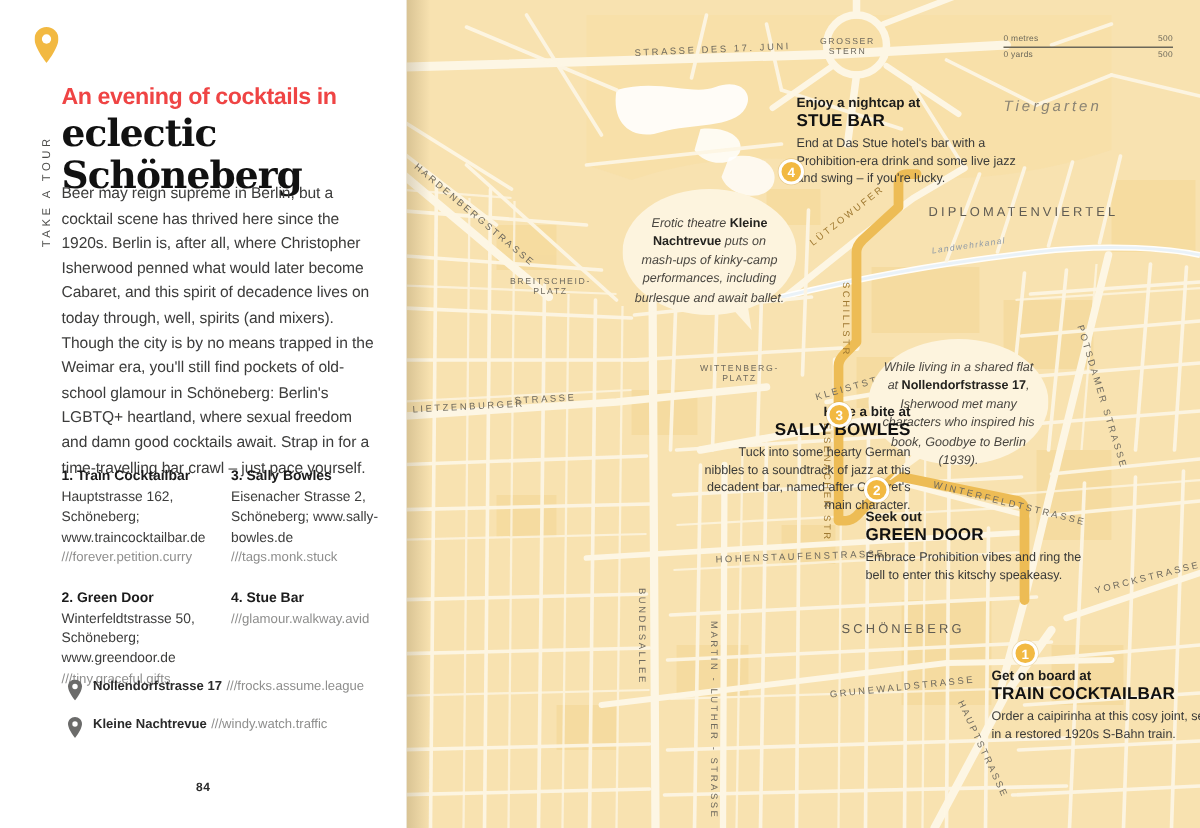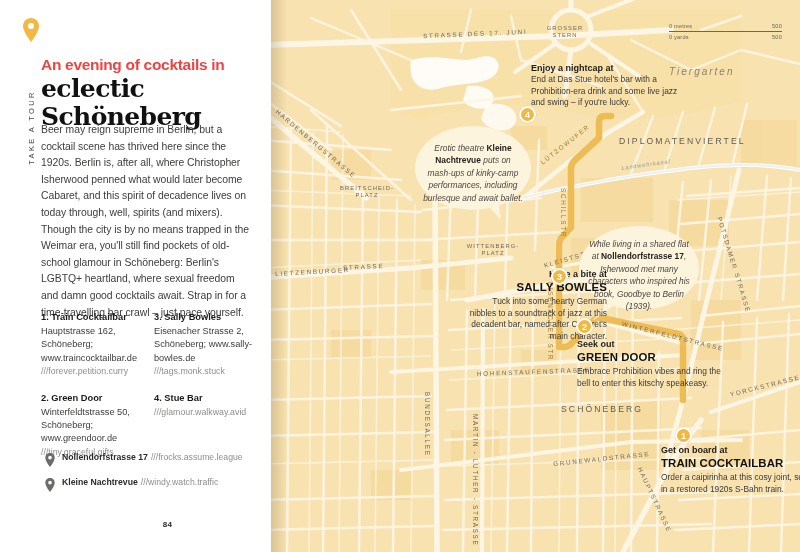--- a/index.html
+++ b/index.html
@@ -111,21 +111,20 @@
   .w3w-code { font-size: 8.7px; color: #8e8e8d; margin-left: 3px; white-space: nowrap;}
 
   #folio {
     position: absolute;
     left: 0; top: 520px; width: 271px;
     text-align: center;
     font-size: 8px;
     font-weight: 700;
     color: #2b2b2b;
     letter-spacing: 0.4px;
-    margin-left: 32px;
   }
 
   
   #map-page {
     position: absolute;
     left: 271px; top: 0;
     width: 529px; height: 552px;
     background: #f8e2b0;
     overflow: hidden;
   }
@@ -436,21 +435,21 @@
     <div class="map-label street-label" style="left:282px;top:455px;transform:rotate(-6deg);">GRUNEWALDSTRASSE</div>
     <div class="map-label street-label" style="left:372px;top:466px;transform:rotate(65deg);transform-origin:left top;">HAUPTSTRASSE</div>
     <div class="map-label street-label" style="left:452px;top:216px;transform:rotate(73deg);transform-origin:left top;">POTSDAMER STRASSE</div>
     <div class="map-label street-label" style="left:458px;top:382px;transform:rotate(-14deg);">YORCKSTRASSE</div>
     <div class="map-label street-label" style="left:352px;top:320px;transform:rotate(14deg);transform-origin:left top;">WINTERFELDTSTRASSE</div>
     <div class="map-label street-label" style="left:268px;top:160px;transform:rotate(-38deg);transform-origin:left top;color:#a07a32;">LÜTZOWUFER</div>
     <div class="map-label street-label" style="left:296px;top:188px;transform:rotate(90deg);transform-origin:left top;color:#a07a32;">SCHILLSTR</div>
     <div class="map-label street-label" style="left:283px;top:282px;transform:rotate(90deg);transform-origin:left top;color:#a07a32;">EISENACHER STR</div>
 
     <div class="map-label place-label" style="left:348px;top:136px;">DIPLOMATENVIERTEL</div>
-    <div class="map-label place-label" style="left:290px;top:404px;">SCHÖNEBERG</div>
+    <div class="map-label place-label" style="left:290px;top:414px;">SCHÖNEBERG</div>
     <div class="map-label place-label-sm" style="left:274px;top:25px;width:40px;white-space:normal;">GROSSER STERN</div>
     <div class="map-label place-label-sm" style="left:65px;top:185px;width:62px;white-space:normal;">BREITSCHEID-PLATZ</div>
     <div class="map-label place-label-sm" style="left:192px;top:243px;width:60px;white-space:normal;">WITTENBERG-PLATZ</div>
 
     <div class="map-label park-label" style="left:398px;top:66px;">Tiergarten</div>
     <div class="map-label water-label" style="left:350px;top:165px;transform:rotate(-8deg);transform-origin:left top;">Landwehrkanal</div>
 
     <svg style="position:absolute;left:144px;top:124px;width:116px;height:96px;">
       <ellipse cx="58" cy="44" rx="58" ry="42" fill="#fdf4de"></ellipse>
       <path d="M68,76 L86,96 L82,70 Z" fill="#fdf4de"></path>
@@ -462,20 +461,21 @@
     <svg style="position:absolute;left:306px;top:224px;width:122px;height:96px;">
       <ellipse cx="62" cy="44" rx="60" ry="42" fill="#fdf4de"></ellipse>
       <path d="M36,74 L14,98 L50,72 Z" fill="#fdf4de"></path>
     </svg>
     <div class="bubble-text" style="left:316px;top:238px;width:104px;">
       <span>While living in a shared flat at </span><b>Nollendorfstrasse 17</b><span>, Isherwood met many characters who inspired his book, Goodbye to Berlin (1939).</span>
     </div>
 
     <div class="callout" style="left:260px;top:62px;width:152px;">
       <div class="callout-kicker">Enjoy a nightcap at</div>
+      <div class="callout-name">STUE BAR</div>
       <div class="callout-body">End at Das Stue hotel's bar with a Prohibition-era drink and some live jazz and swing – if you're lucky.</div>
     </div>
     <div class="marker" style="left:248px;top:106px;">4</div>
 
     <div class="callout right-align" style="left:194px;top:268px;width:142px;">
       <div class="callout-kicker">Have a bite at</div>
       <div class="callout-name">SALLY BOWLES</div>
       <div class="callout-body">Tuck into some hearty German nibbles to a soundtrack of jazz at this decadent bar, named after Cabaret's main character.</div>
     </div>
     <div class="marker" style="left:280px;top:268px;">3</div>

